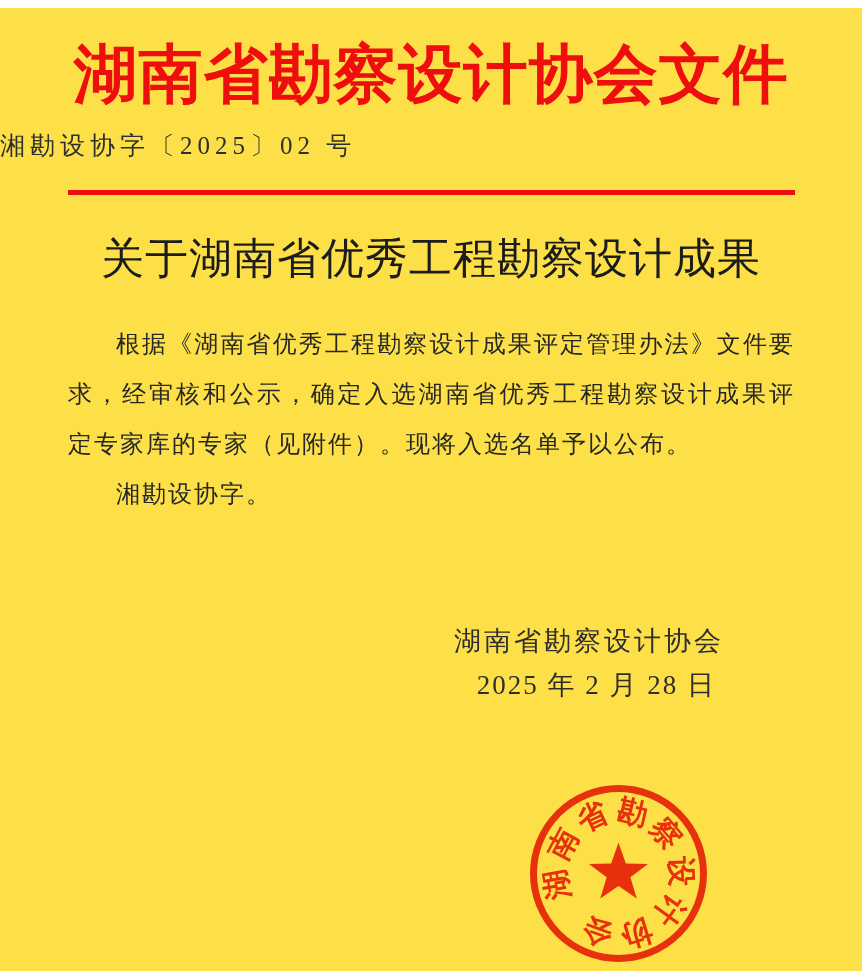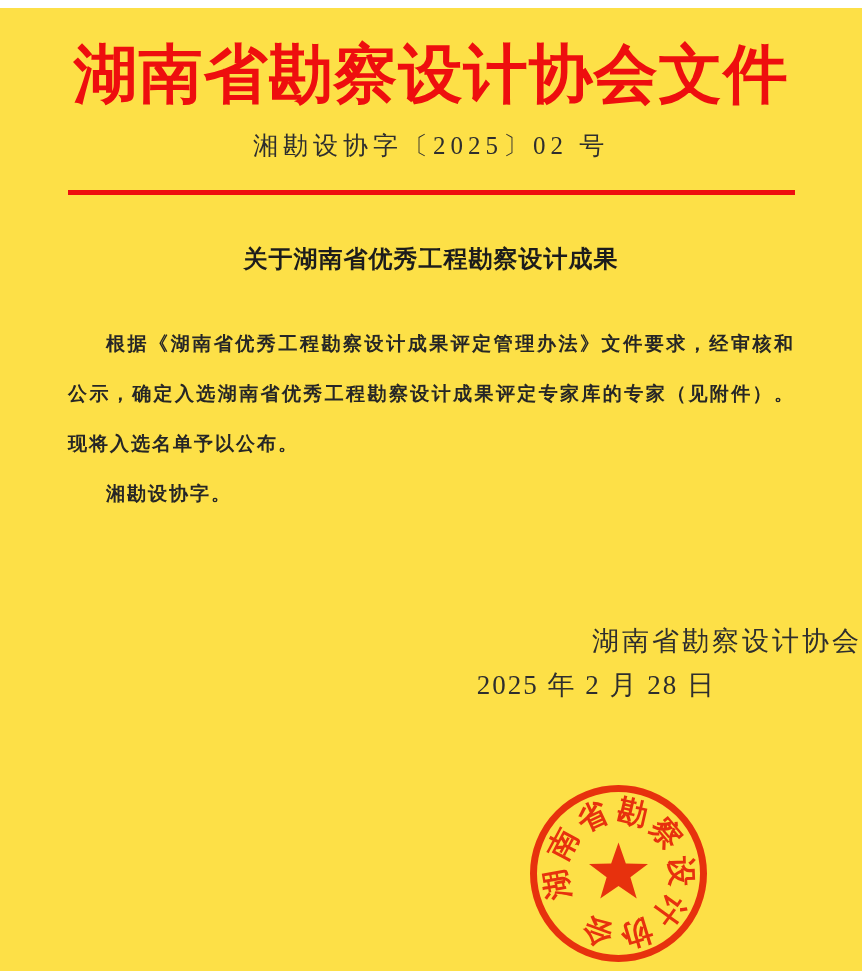--- a/index.html
+++ b/index.html
@@ -24,55 +24,55 @@
     font-family: "Liberation Sans", "DejaVu Sans", sans-serif;
     font-size: 64px;
     line-height: 76px;
     font-weight: 900;
     color: #ee0e0e;
     letter-spacing: 1px;
     white-space: nowrap;
   }
   .doc-number {
     margin-top: 16px;
-    text-align: center;
+    text-align: left;
     font-size: 25px;
     line-height: 36px;
     letter-spacing: 5px;
     color: #2e2e2e;
   }
   .red-rule {
     height: 5px;
     margin: 26px 67px 0 68px;
     background: #ee0e0e;
   }
   .doc-title {
     margin-top: 38px;
     text-align: center;
-    font-size: 24px;
+    font-size: 43px;
     line-height: 52px;
-    font-weight: bold;
+    font-weight: normal;
     letter-spacing: 1px;
     color: #1c1c1c;
   }
   .body-text {
     margin: 34px 67px 0 68px;
-    font-size: 19px;
+    font-size: 24px;
     line-height: 50px;
     letter-spacing: 2px;
     text-align: justify;
     text-justify: inter-character;
-    font-weight: bold;
   }
   .body-text p { margin: 0; }
   .indent { text-indent: 2em; }
   .attachment { margin-top: 62px; }
   .signature { margin-top: 104px; }
   .sig-org {
     text-align: right;
+    padding-right: 138px;
     font-size: 27px;
     line-height: 36px;
     letter-spacing: 3px;
     color: #2e2e2e;
   }
   .sig-date {
     margin-top: 8px;
     text-align: right;
     padding-right: 146px;
     font-size: 27px;

